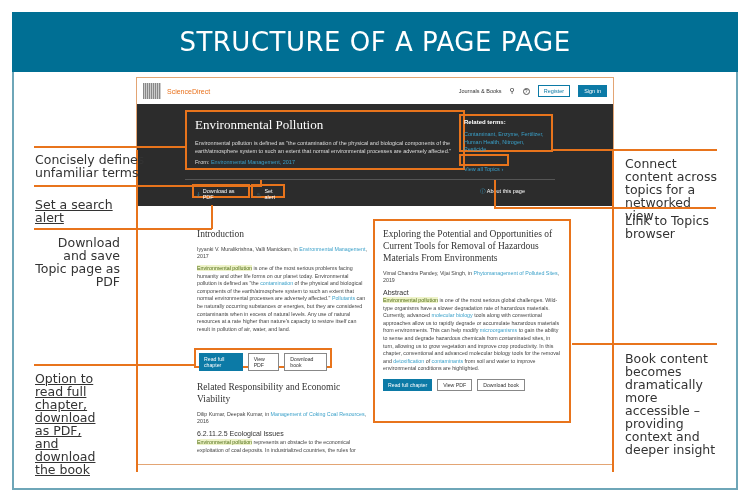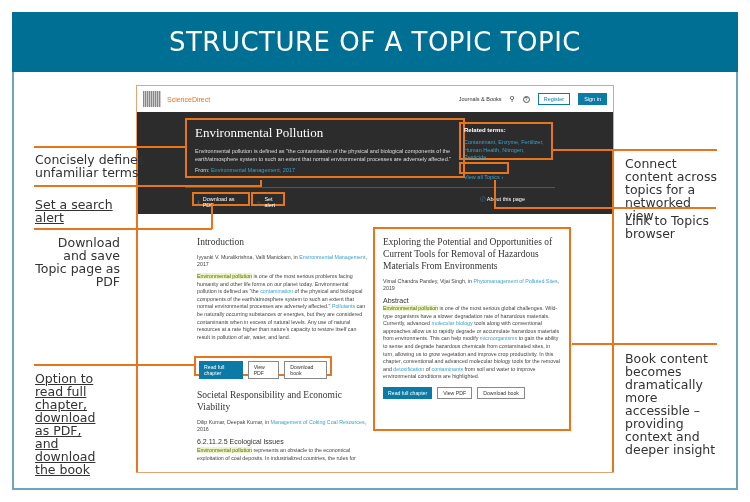--- a/index.html
+++ b/index.html
@@ -5,21 +5,21 @@
   * { box-sizing: border-box; margin: 0; padding: 0; }
   body { width: 750px; height: 502px; background: #ffffff; font-family: "Liberation Sans", sans-serif; position: relative; overflow: hidden; }
   .frame { position: absolute; left: 12px; top: 12px; width: 726px; height: 478px; border: 2px solid #6ea6b8; background: #fff; }
   .banner { position: absolute; left: 12px; top: 12px; width: 726px; height: 60px; background: #006f94; color: #fff; display: flex; align-items: center; justify-content: center; font-size: 26px; letter-spacing: 0.5px; font-family: "DejaVu Sans", sans-serif; font-weight: normal; }
 
   
   .ol { position: absolute; background: #e8741c; }
   .callout { position: absolute; color: #333; font-size: 12.5px; line-height: 13px; font-family: "DejaVu Sans", sans-serif; }
 
   
-  .shot { position: absolute; left: 136px; top: 85px; width: 478px; height: 388px; border: 1.5px solid #e3a574; background: #fff; overflow: hidden; }
+  .shot { position: absolute; left: 136px; top: 77px; width: 478px; height: 388px; border: 1.5px solid #e3a574; background: #fff; overflow: hidden; }
   .sd-header { height: 26px; display: flex; align-items: center; padding: 0 6px; background: #fff; }
   .sd-logo { width: 18px; height: 16px; background: repeating-linear-gradient(90deg,#888 0 1px,#ccc 1px 2px); margin-right: 6px; }
   .sd-brand { color: #e9711c; font-size: 7px; }
   .sd-right { margin-left: auto; display: flex; align-items: center; gap: 8px; font-size: 5.5px; color: #333; }
   .sd-icon { width: 7px; height: 7px; border: 1px solid #555; border-radius: 50%; font-size: 5px; display: inline-flex; align-items: center; justify-content: center; }
   .btn-reg { border: 1px solid #0c7aa6; color: #0c7aa6; padding: 2px 5px; font-size: 5.5px; background: #fff; }
   .btn-sign { background: #0c7aa6; color: #fff; padding: 3px 6px; font-size: 5.5px; }
 
   .hero { position: absolute; top: 26px; left: 0; width: 478px; height: 102px; background: #2c2c2c; }
   .box { position: absolute; border: 2px solid #e8741c; }
@@ -40,21 +40,21 @@
   .hl { background: #eef3c8; color: #4d6a14; }
   .actions { display: flex; gap: 5px; }
   .a-primary { background: #0c7aa6; color: #fff; font-size: 5.2px; padding: 3px 5px; }
   .a-sec { border: 1px solid #888; color: #333; font-size: 5.2px; padding: 2px 5px; background: #fff; }
   .subhead { font-size: 7px; color: #333; margin-top: 5px; }
 </style>
 </head>
 <body>
 
 <div class="frame"></div>
-<div class="banner">STRUCTURE OF A TOPIC TOPIC</div>
+<div class="banner">STRUCTURE OF A PAGE PAGE</div>
 
 <div class="shot">
   <div class="sd-header">
     <div class="sd-logo"></div>
     <span class="sd-brand">ScienceDirect</span>
     <div class="sd-right">
       <span>Journals &amp; Books</span>
       <span style="font-size:7px;">⚲</span>
       <span class="sd-icon">?</span>
       <span class="btn-reg">Register</span>
@@ -97,21 +97,21 @@
     <div class="para"><span class="hl">Environmental pollution</span><span> is one of the most serious problems facing humanity and other life forms on our planet today. Environmental pollution is defined as "the </span><span class="link">contamination</span><span> of the physical and biological components of the earth/atmosphere system to such an extent that normal environmental processes are adversely affected." </span><span class="link">Pollutants</span><span> can be naturally occurring substances or energies, but they are considered contaminants when in excess of natural levels. Any use of natural resources at a rate higher than nature's capacity to restore itself can result in pollution of air, water, and land.</span></div>
   </div>
   <div class="box" style="left:57px;top:270px;width:138px;height:20px;padding:3px 3px;">
     <div class="actions">
       <span class="a-primary">Read full chapter</span>
       <span class="a-sec">View PDF</span>
       <span class="a-sec">Download book</span>
     </div>
   </div>
   <div style="position:absolute;left:60px;top:303px;width:170px;">
-    <div class="col-title">Societal Responsibility and Economic Viability</div>
+    <div class="col-title">Related Responsibility and Economic Viability</div>
     <div class="meta"><span>Dilip Kumar, Deepak Kumar, in </span><span class="link">Management of Coking Coal Resources</span><span>, 2016</span></div>
     <div class="subhead">6.2.11.2.5 Ecological Issues</div>
     <div class="para" style="margin-top:2px;"><span class="hl">Environmental pollution</span><span> represents an obstacle to the economical exploitation of coal deposits. In industrialized countries, the rules for</span></div>
   </div>
 
   <div class="box" style="left:236px;top:141px;width:198px;height:204px;padding:7px 8px;">
     <div class="col-title">Exploring the Potential and Opportunities of Current Tools for Removal of Hazardous Materials From Environments</div>
     <div class="meta"><span>Vimal Chandra Pandey, Vijai Singh, in </span><span class="link">Phytomanagement of Polluted Sites</span><span>, 2019</span></div>
     <div class="subhead">Abstract</div>
     <div class="para" style="margin-top:1px;"><span class="hl">Environmental pollution</span><span> is one of the most serious global challenges. Wild-type organisms have a slower degradation rate of hazardous materials. Currently, advanced </span><span class="link">molecular biology</span><span> tools along with conventional approaches allow us to rapidly degrade or accumulate hazardous materials from environments. This can help modify </span><span class="link">microorganisms</span><span> to gain the ability to sense and degrade hazardous chemicals from contaminated sites, in turn, allowing us to grow vegetation and improve crop productivity. In this chapter, conventional and advanced molecular biology tools for the removal and </span><span class="link">detoxification</span><span> of </span><span class="link">contaminants</span><span> from soil and water to improve environmental conditions are highlighted.</span></div>

